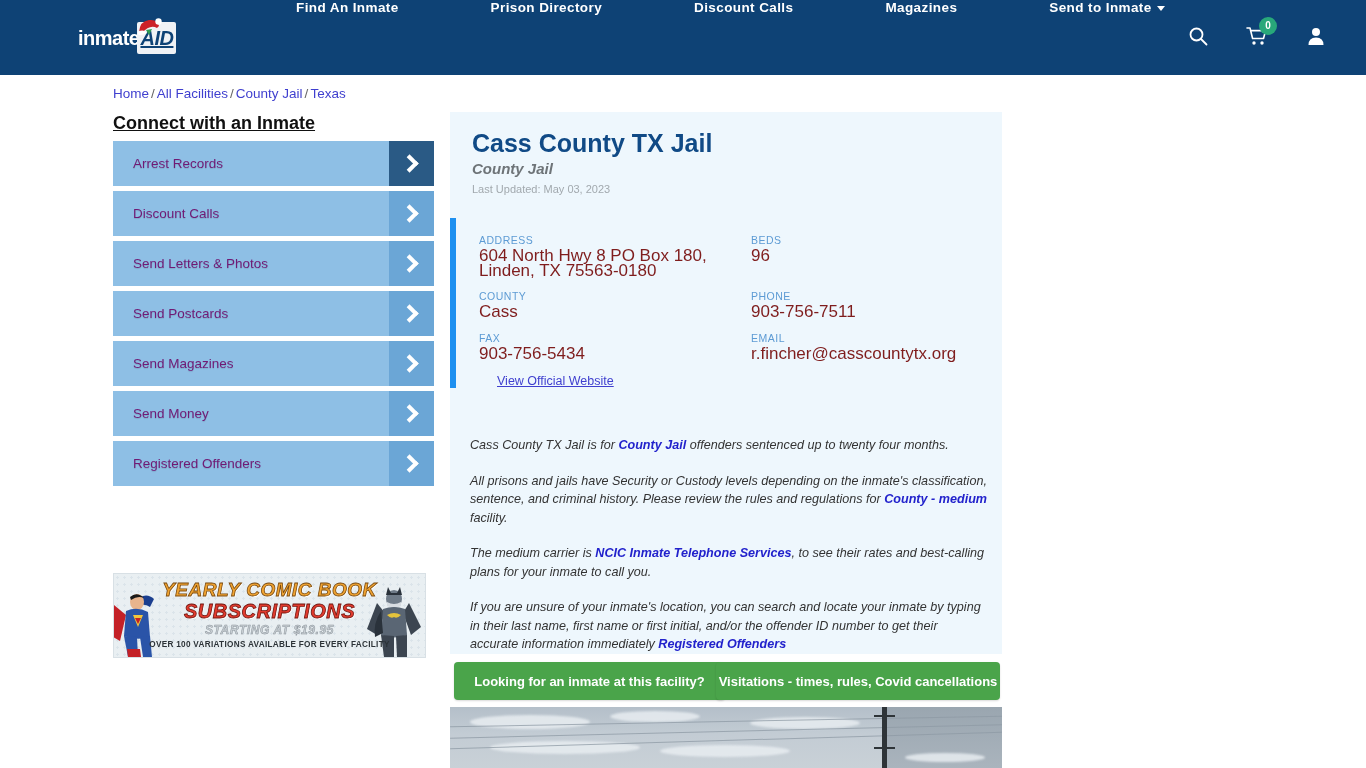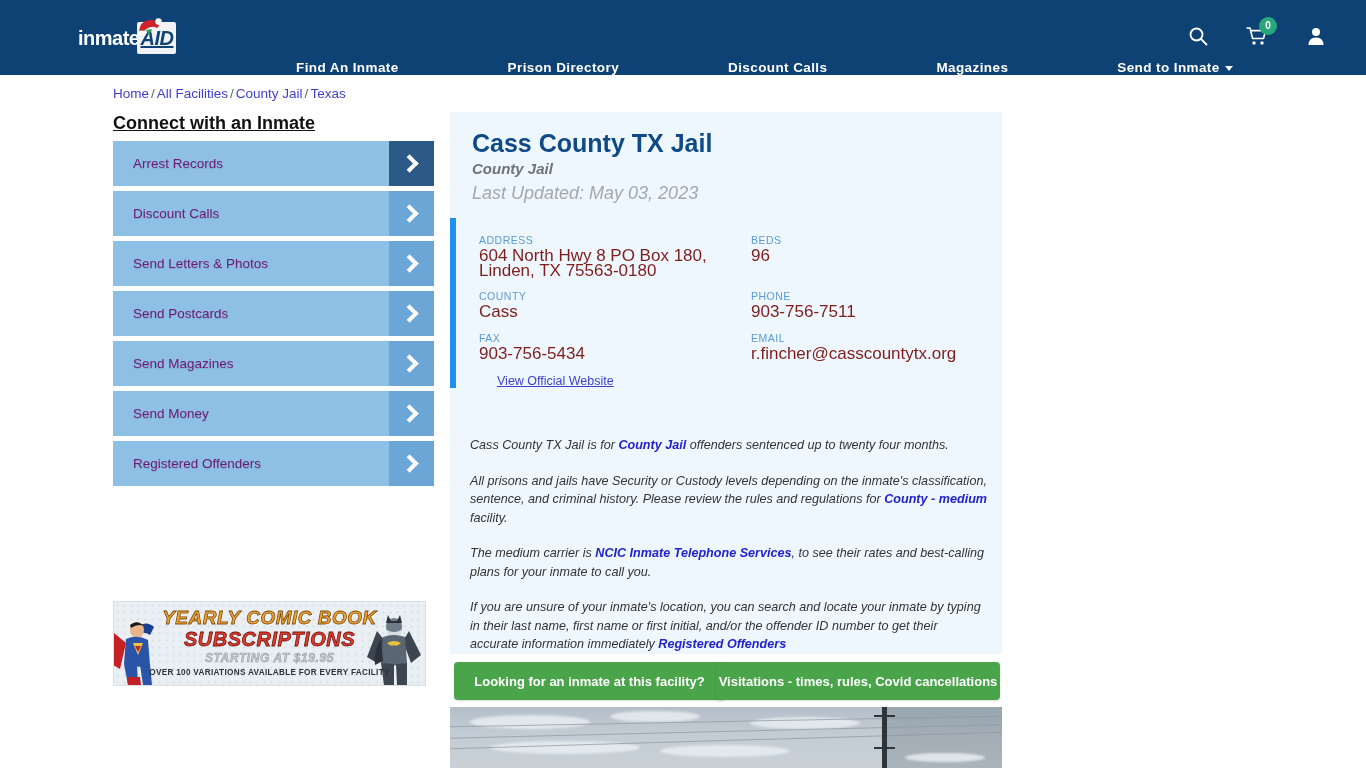--- a/index.html
+++ b/index.html
@@ -34,21 +34,21 @@
     font-style: italic; font-weight: bold;
     margin-left: -2px;
     text-decoration: underline;
   }
   .santa-hat {
     position: absolute; left: 58px; top: -6px;
     width: 26px; height: 20px;
   }
   .navlinks {
     position: absolute; left: 250px; top: 0;
-    height: 75px; display: flex; align-items: flex-end; gap: 17px;
+    height: 75px; display: flex; align-items: flex-start;
   }
   .navlink {
     color: #ffffff; font-size: 13.5px; font-weight: bold;
     text-decoration: none; letter-spacing: 0.4px;
     padding: 0 20px; white-space: nowrap; cursor: pointer;
   }
   .navlink.wide { padding: 0 46px; }
   .caret {
     display: inline-block; margin-left: 5px;
     border-left: 4.5px solid transparent;
@@ -106,21 +106,21 @@
     width: 13px; height: 13px;
     border-top: 4px solid #ffffff; border-right: 4px solid #ffffff;
     transform: rotate(45deg); margin-left: -4px;
   }
 
   
   .ad {
     position: absolute; left: 113px; top: 573px;
     width: 313px; height: 85px;
     background: #e9eff2; overflow: hidden;
-    border: 1px solid #d8e0e5; cursor: pointer; margin-top: 28px;
+    border: 1px solid #d8e0e5; cursor: pointer;
   }
   .ad-dots {
     position: absolute; inset: 0;
     background-image: radial-gradient(#dbe4ea 1.1px, transparent 1.2px);
     background-size: 7px 7px;
   }
   .ad-l1 {
     position: absolute; left: 0; right: 0; top: 5px; text-align: center;
     font-size: 19px; font-weight: bold; font-style: italic;
     color: #f0a330; letter-spacing: 0.5px;
@@ -163,21 +163,21 @@
   .card-title {
     position: absolute; left: 22px; top: 17px;
     font-size: 25px; font-weight: bold; color: #104a86;
   }
   .card-sub {
     position: absolute; left: 22px; top: 48px;
     font-size: 15px; font-weight: bold; font-style: italic; color: #6e7478;
   }
   .card-updated {
     position: absolute; left: 22px; top: 71px;
-    font-size: 18px; font-style: italic; color: #a2a9ae;
+    font-size: 11px; color: #a2a9ae;
   }
 
   .accent-bar {
     position: absolute; left: 0px; top: 106px;
     width: 6px; height: 170px; background: #1e90f0;
   }
 
   .info-grid {
     position: absolute; left: 29px; top: 122px;
     width: 505px;

